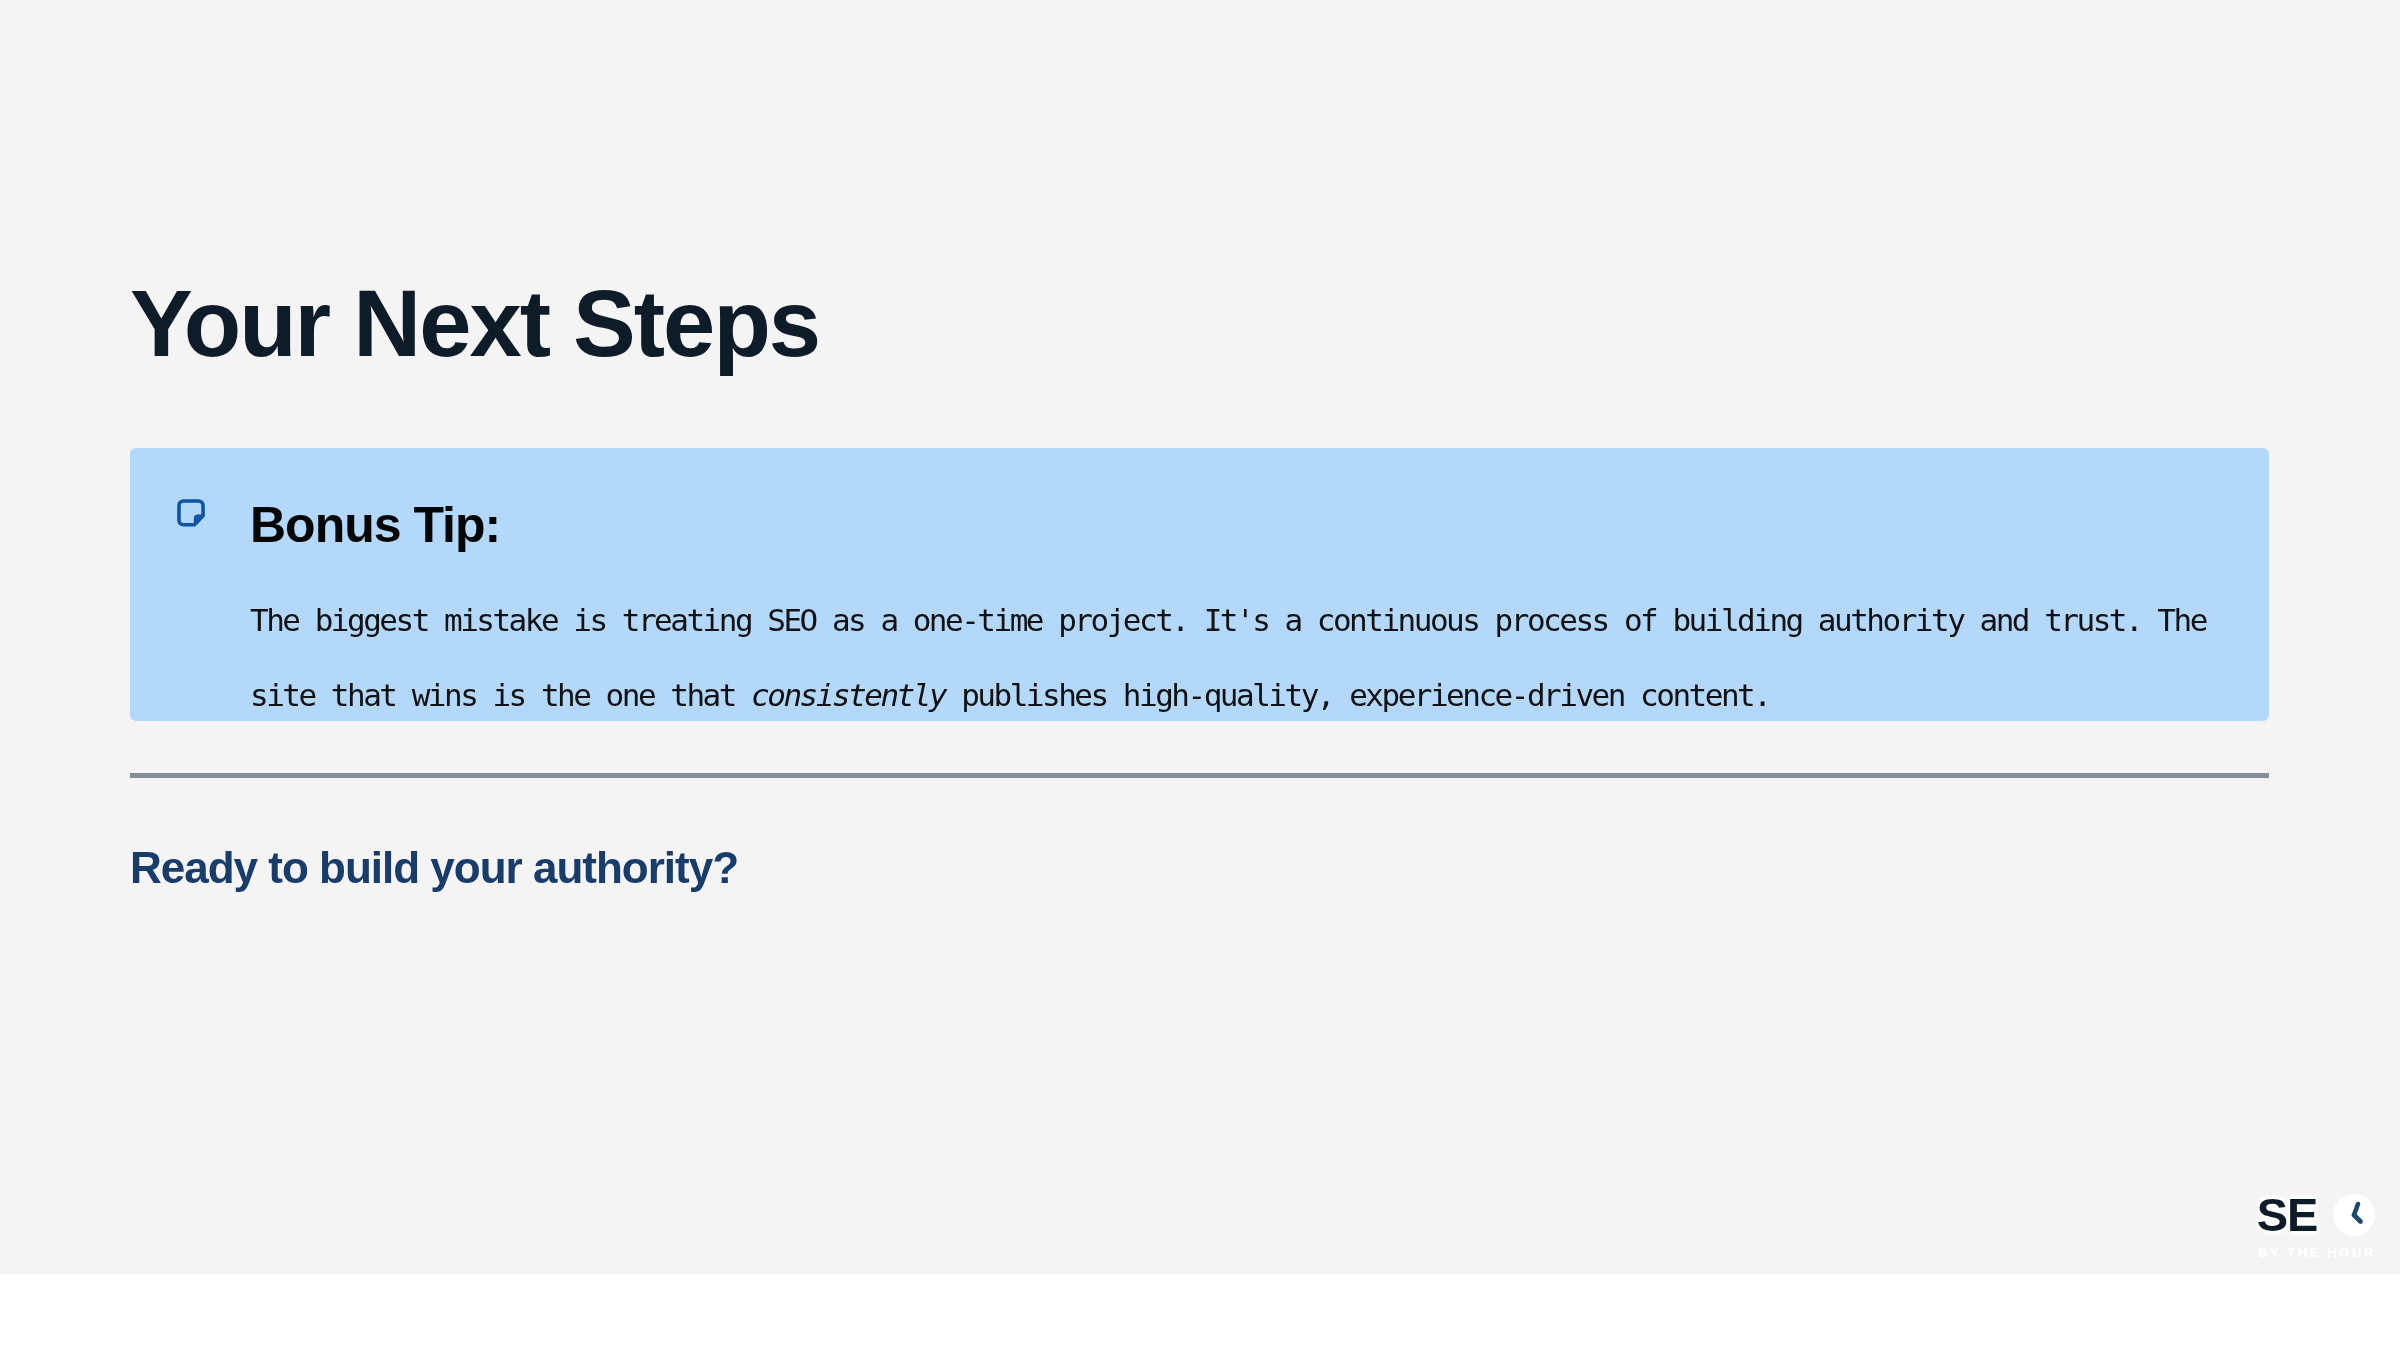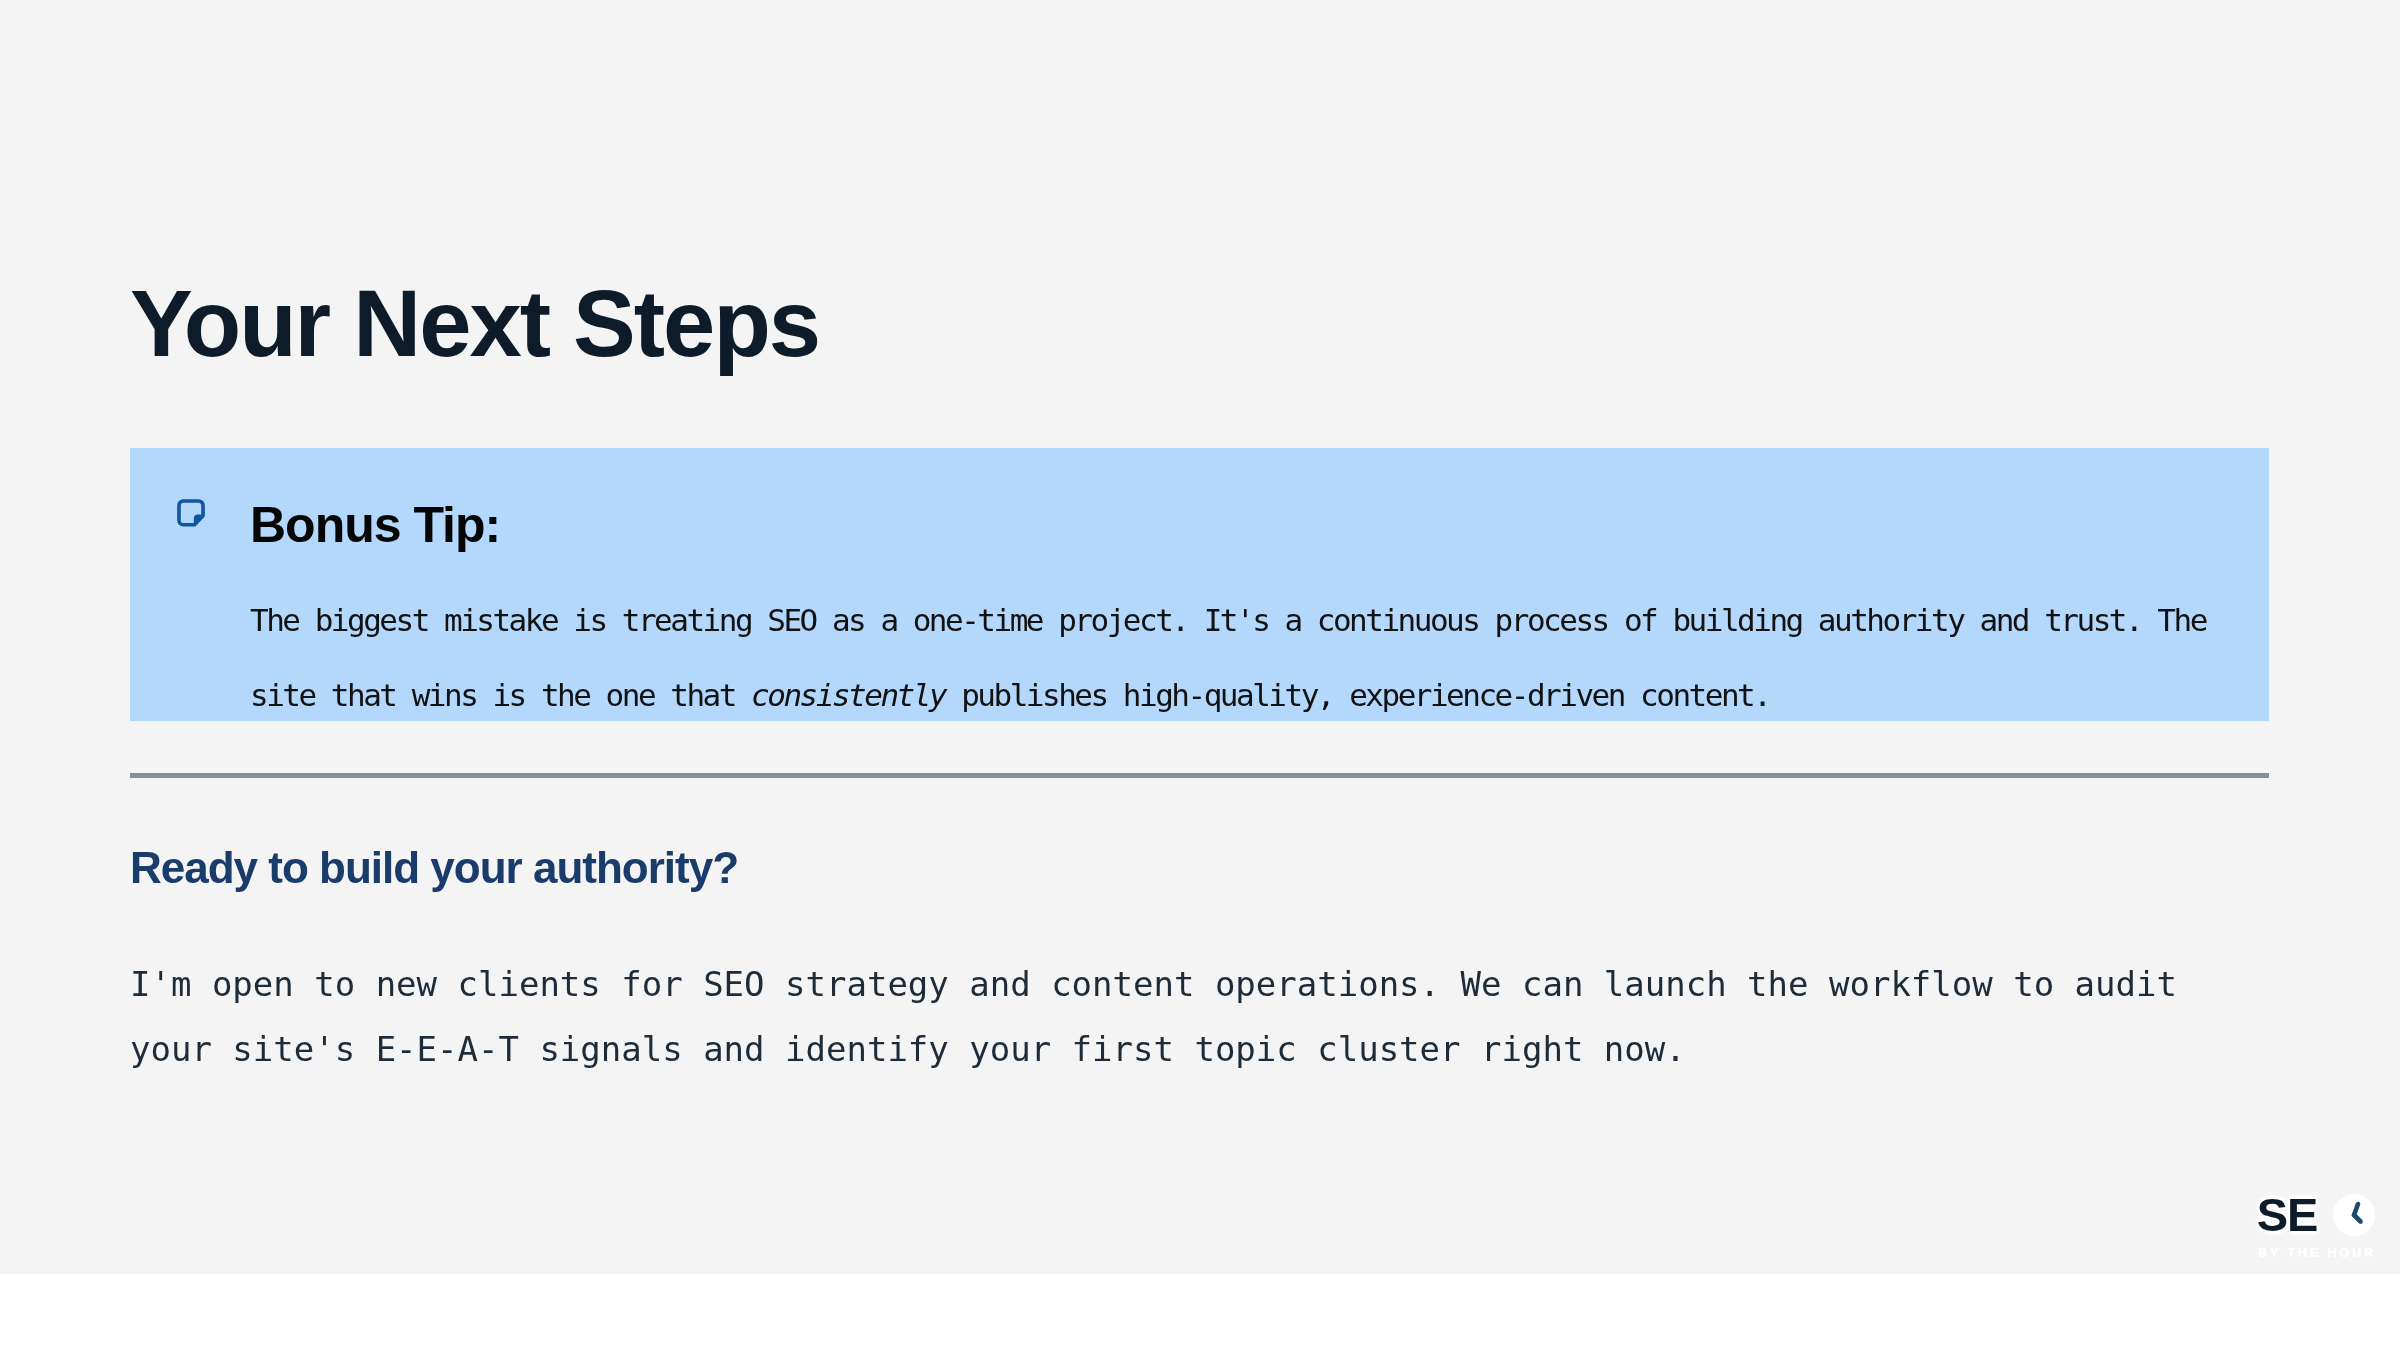--- a/index.html
+++ b/index.html
@@ -25,20 +25,21 @@
   .content{
     position:absolute;left:130px;top:0;width:2139px;padding-top:268px;
   }
   .slide-title{
     font-size:94px;line-height:111px;font-weight:800;letter-spacing:-2px;
     color:var(--title);margin-bottom:69px;
   }
   .callout{
     position:relative;height:273px;background:var(--callout-bg);
     padding:52px 0 0 120px;
+    border-radius:6px;
   }
   .callout-icon{
     position:absolute;left:42px;top:46px;width:38px;height:38px;
   }
   .callout-label{
     font-size:50px;line-height:50px;font-weight:800;letter-spacing:-1px;
     color:var(--callout-label);margin-bottom:33px;
   }
   .mono{font-family:"DejaVu Sans Mono","Liberation Mono",monospace;}
   .callout-body{
@@ -95,21 +96,20 @@
         </svg>
       </span>
       <div class="callout-label">Bonus Tip:</div>
       <div class="callout-body mono"><span>The biggest mistake is treating SEO as a one-time project. It's a continuous process of building authority and trust. The site that wins is the one that </span><em>consistently</em><span> publishes high-quality, experience-driven content.</span></div>
     </div>
 
     <hr class="divider">
 
     <h2 class="cta-heading">Ready to build your authority?</h2>
 
-    <p class="cta-paragraph mono">I'm open to new clients for SEO strategy and content operations. We can launch the workflow to audit your site's E-E-A-T signals and identify your first topic cluster right now.</p>
   </div>
 
   <div class="logo">
     <div class="logo-row">
       <span class="logo-wordmark">SE</span>
       <span class="logo-clock">
         <svg width="42" height="42" viewBox="0 0 42 42">
           <circle cx="21" cy="21" r="21" fill="#ffffff"></circle>
           <path d="M21 21 L25 10" stroke="var(--clock-hand)" stroke-width="4.6" stroke-linecap="round"></path>
           <path d="M21 21 L27.5 27.5" stroke="var(--clock-hand)" stroke-width="4.6" stroke-linecap="round"></path>

